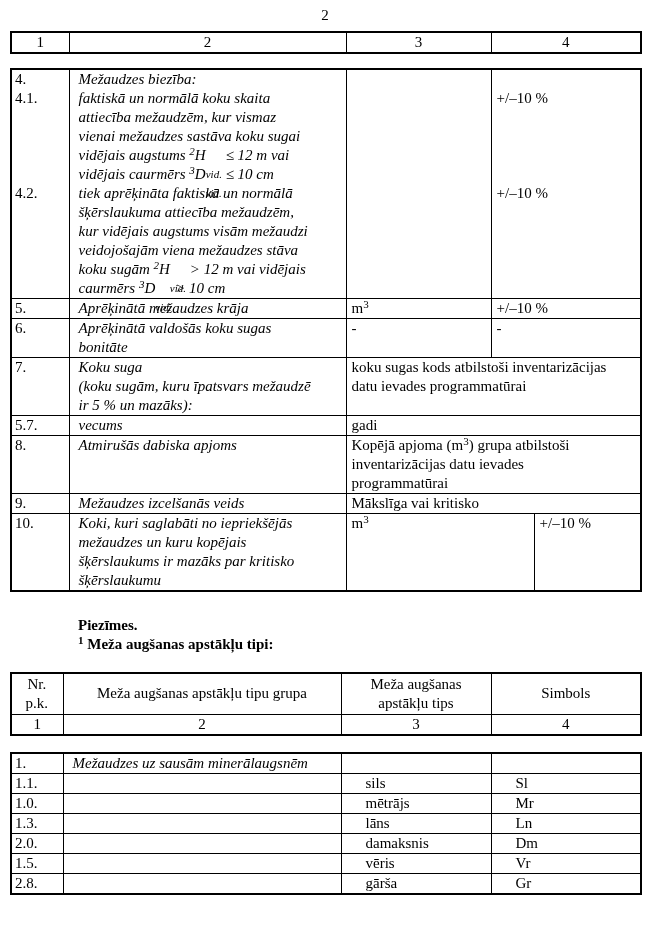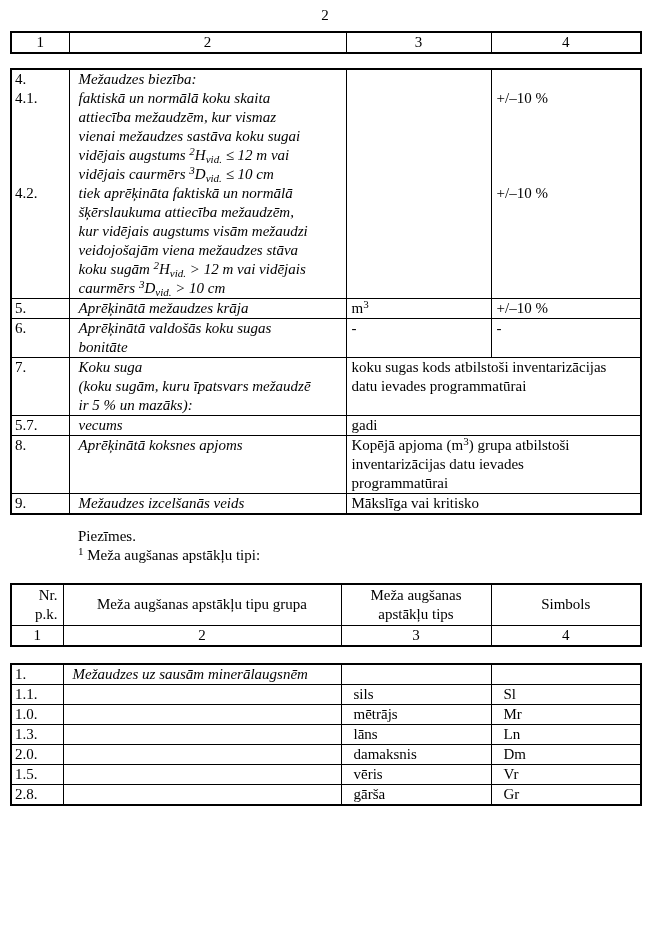--- a/index.html
+++ b/index.html
@@ -31,33 +31,33 @@
     vertical-align: top;
   }
   .tbl td.num { padding-left: 3px; }
   .tbl td.c2 { padding-left: 9px; font-style: italic; }
   .pre { white-space: pre; }
   .head td { text-align: center; vertical-align: middle; height: 19px; padding: 0 2px; }
 
   .t1-head { margin-top: 6px; }
   .t1-body { margin-top: 14px; }
 
-  .notes { margin: 12px 0 0 78px; }
+  .notes { margin: 24px 0 0 78px; font-weight: bold; }
 
   .t2-head { margin-top: 18px; }
   .t2-head td.title { height: 41px; text-align: center; vertical-align: middle; white-space: pre; }
-  .t2-head td.title.left { text-align: right; padding-left: 4px; }
+  .t2-head td.title.left { text-align: center; padding-left: 4px; }
   .t2-head td.colnum { text-align: center; height: 19px; vertical-align: middle; }
   .t2-body { margin-top: 16px; }
   .t2-body td { height: 20px; }
-  .t2-body td.c3, .t2-body td.c4 { padding-left: 12px; margin-top: 32px; }
+  .t2-body td.c3, .t2-body td.c4 { padding-left: 24px; margin-top: 32px; }
 
   sup, sub { font-size: 11px; line-height: 0; position: relative; vertical-align: baseline; }
   sup { top: -5px; }
-  sub { top: 3px; }
+  sub { top: 18px; }
 </style>
 </head>
 <body>
 
 <div class="page">
 
   <div class="page-number">2</div>
 
   <table class="tbl t1-head head">
     <colgroup>
@@ -142,32 +142,41 @@
 
     <tr>
       <td class="num">5.7.</td>
       <td class="c2">vecums</td>
       <td colspan="3">gadi</td>
     </tr>
 
 
     <tr>
       <td class="num">8.</td>
-      <td class="c2">Aprēķinātā koksnes apjoms</td>
+      <td class="c2">Atmirušās dabiska apjoms</td>
       <td colspan="3" class="pre">Kopējā apjoma (m<sup>3</sup>) grupa atbilstoši
 inventarizācijas datu ievades
 programmatūrai</td>
     </tr>
 
     <tr>
       <td class="num">9.</td>
       <td class="c2">Mežaudzes izcelšanās veids</td>
       <td colspan="3">Mākslīga vai kritisko</td>
     </tr>
 
+    <tr>
+      <td class="num">10.</td>
+      <td class="c2 pre">Koki, kuri saglabāti no iepriekšējās
+mežaudzes un kuru kopējais
+šķērslaukums ir mazāks par kritisko
+šķērslaukumu</td>
+      <td colspan="2">m<sup>3</sup></td>
+      <td>+/–10 %</td>
+    </tr>
   </tbody>
     </table>
 
   <div class="notes">
     <div>Piezīmes.</div>
     <div><sup>1</sup> Meža augšanas apstākļu tipi:</div>
   </div>
 
   <table class="tbl t2-head">
     <colgroup>

